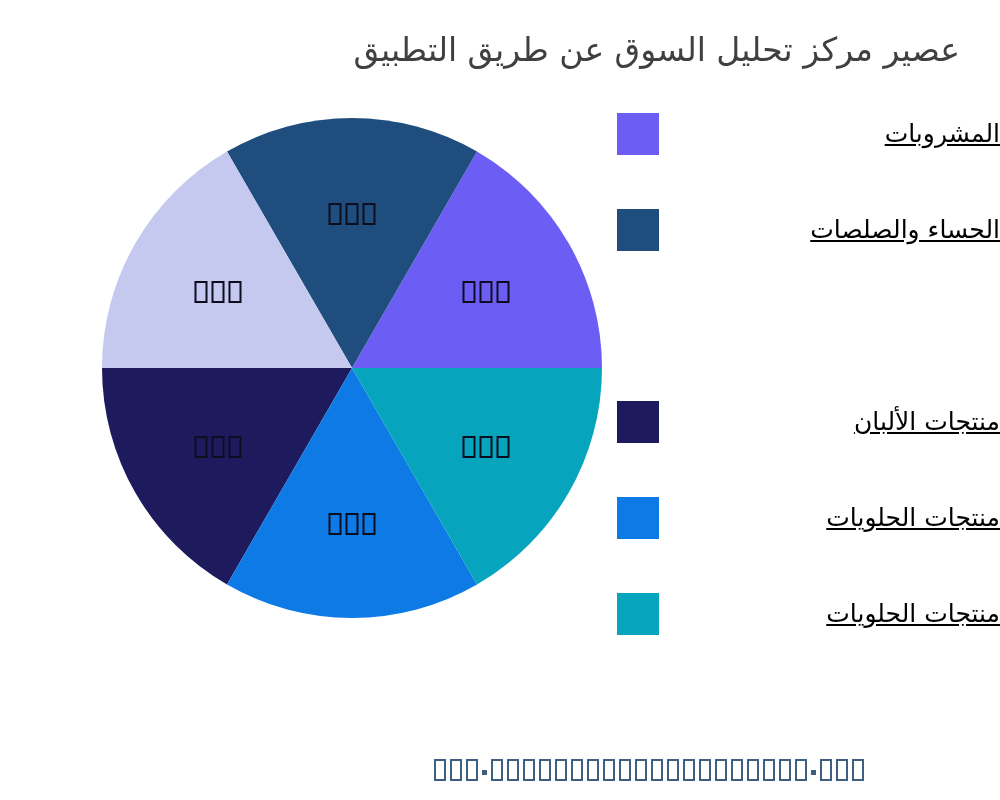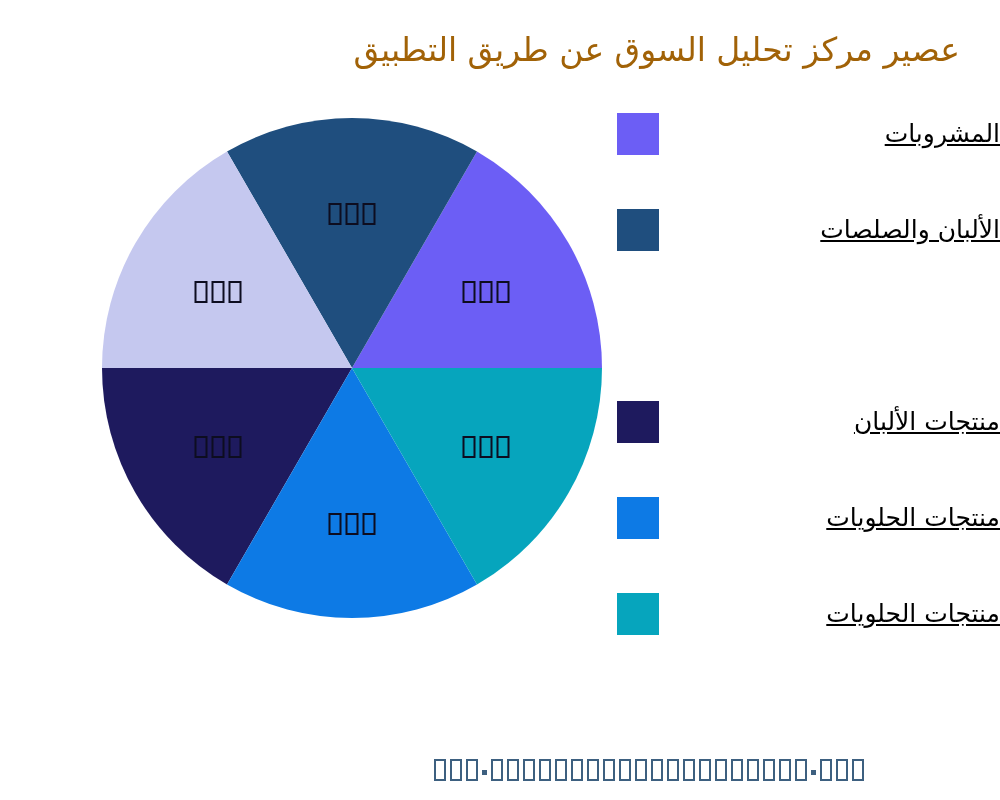--- a/index.html
+++ b/index.html
@@ -28,21 +28,21 @@
   
   #chart-title {
     position: absolute;
     left: 20px;
     top: 24px;
     width: 940px;
     height: 52px;
     line-height: 52px;
     font-size: 33px;
     font-weight: 400;
-    color: #a16207;
+    color: #404040;
     direction: rtl;
     text-align: right;
     unicode-bidi: plaintext;
     white-space: nowrap;
   }
 
   
   #pie-area {
     position: absolute;
     left: 0;
@@ -171,21 +171,21 @@
       </div>
   </div>
 
   <div id="legend">
       <div class="legend-item" style="top: 0px;">
         <span class="legend-swatch" style="background: rgb(108, 94, 245);"></span>
         <span class="legend-label">المشروبات</span>
       </div>
       <div class="legend-item" style="top: 96px;">
         <span class="legend-swatch" style="background: rgb(31, 78, 126);"></span>
-        <span class="legend-label">الألبان والصلصات</span>
+        <span class="legend-label">الحساء والصلصات</span>
       </div>
       <div class="legend-item" style="top: 288px;">
         <span class="legend-swatch" style="background: rgb(30, 26, 94);"></span>
         <span class="legend-label">منتجات الألبان</span>
       </div>
       <div class="legend-item" style="top: 384px;">
         <span class="legend-swatch" style="background: rgb(13, 122, 229);"></span>
         <span class="legend-label">منتجات الحلويات</span>
       </div>
       <div class="legend-item" style="top: 480px;">

